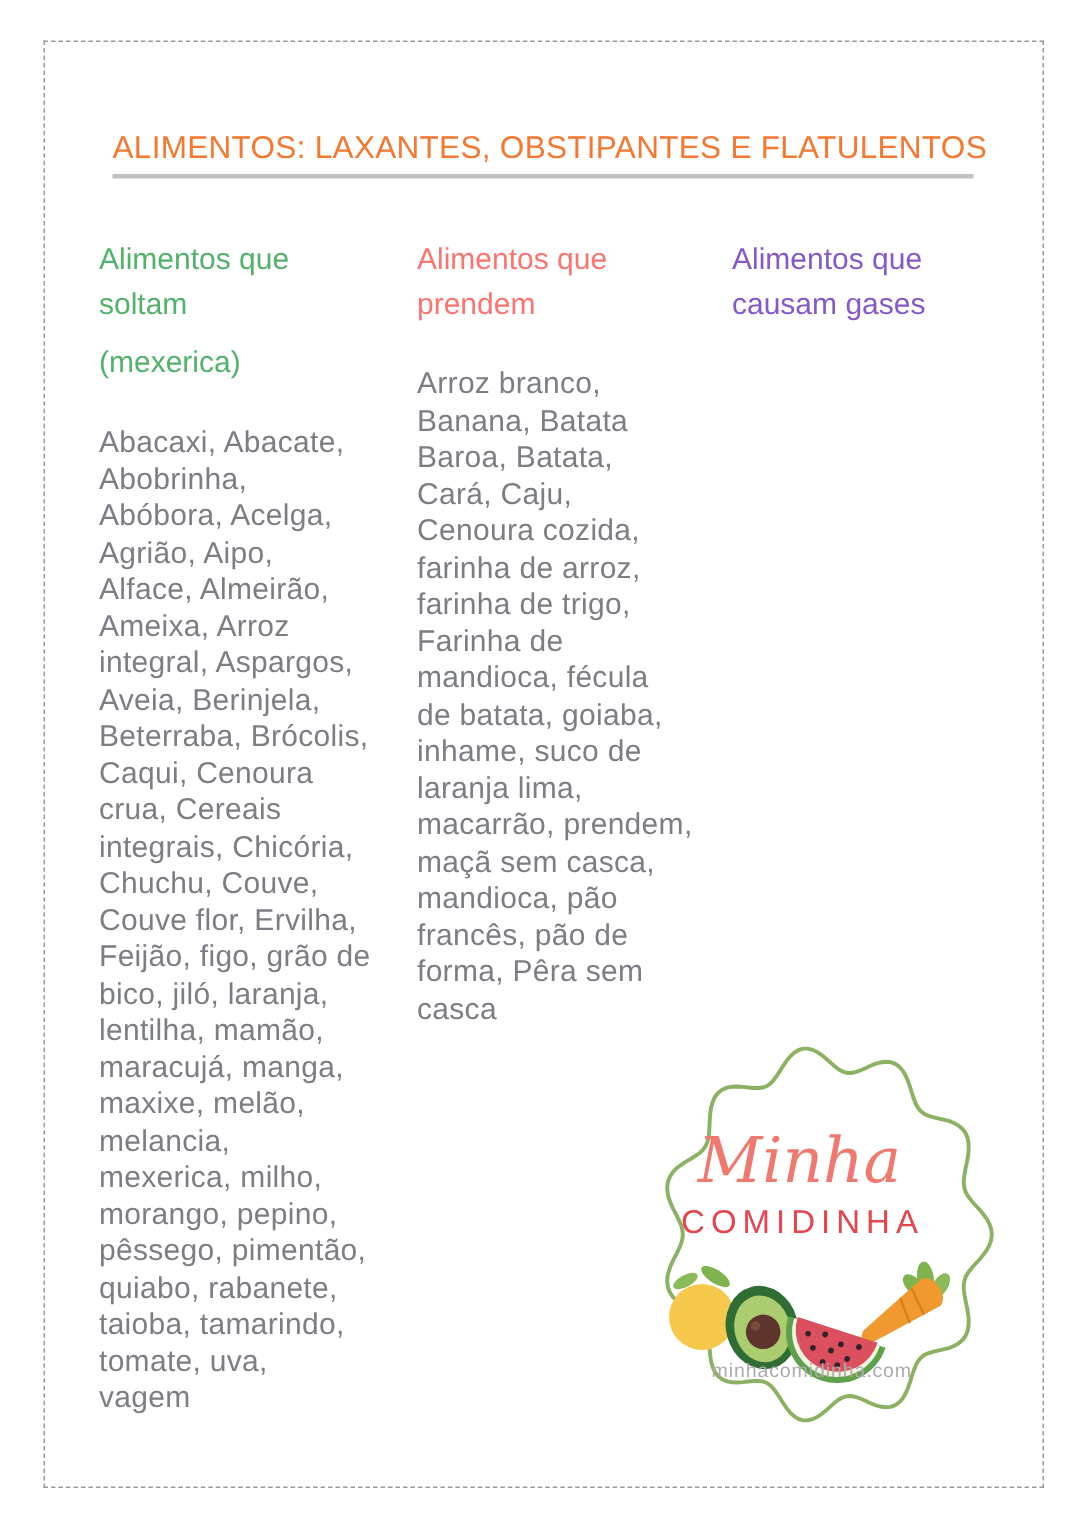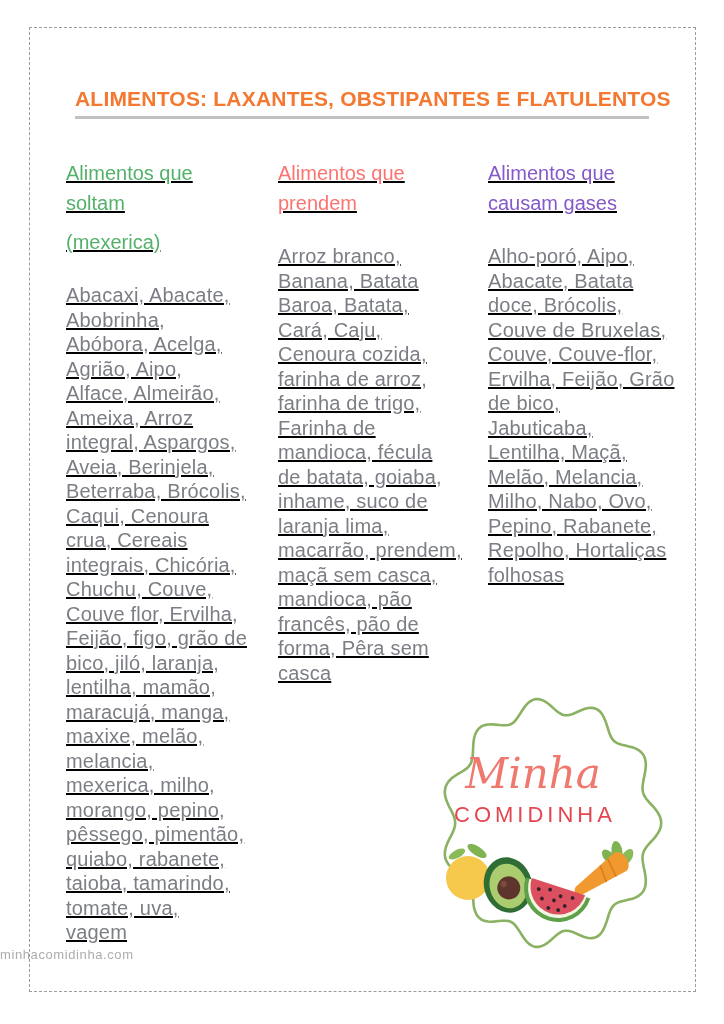--- a/index.html
+++ b/index.html
@@ -6,28 +6,28 @@
   body{
     width:724px;height:1024px;position:relative;background:#ffffff;
     font-family:"Liberation Sans", sans-serif;overflow:hidden;
   }
   .dashed-frame{
     position:absolute;left:29px;top:27px;width:665px;height:963px;
     border:1px dashed var(--border-gray);pointer-events:none;
   }
   .doc-title{
     position:absolute;left:75px;top:87px;width:600px;
-    font-size:21px;font-weight:bold;letter-spacing:0.2px;
+    font-size:21px;font-weight:normal;letter-spacing:0.2px;
     color:var(--title-orange);white-space:nowrap;
   }
   .title-rule{
     position:absolute;left:75px;top:116px;width:574px;height:3px;
     background:var(--rule-gray);
   }
-  .col{position:absolute;top:158px;width:208px;text-decoration:underline;}
+  .col{position:absolute;top:158px;width:208px;}
   .col1{left:66px}
   .col2{left:278px}
   .col3{left:488px}
   .col-heading{
     font-size:20px;line-height:30px;white-space:pre-line;color:var(--accent);
   }
   .col-subtitle{
     margin-top:9px;font-size:20px;line-height:30px;color:var(--accent);
   }
   .col-list{
@@ -35,21 +35,21 @@
     color:var(--body-gray);white-space:pre-line;
   }
   .logo{position:absolute;left:420px;top:688px;width:266px;height:268px;}
   .logo-script{
     font-family:"DejaVu Serif", serif;font-style:italic;font-size:42px;
   }
   .logo-brand{
     font-family:"Liberation Sans", sans-serif;font-size:22px;letter-spacing:4px;
   }
   .watermark{
-    position:absolute;left:0;top:947px;width:608px;text-align:left;
+    position:absolute;left:0;top:906px;width:608px;text-align:right;
     font-size:13px;letter-spacing:0.6px;color:var(--watermark-gray);
   }
 </style>
 </head>
 <body>
 
 <div class="dashed-frame"></div>
 
 <div class="doc-title">ALIMENTOS: LAXANTES, OBSTIPANTES E FLATULENTOS</div>
 <div class="title-rule"></div>
@@ -106,34 +106,20 @@
 maçã sem casca,
 mandioca, pão
 francês, pão de
 forma, Pêra sem
 casca</div>
 </div>
 
 <div class="col col3" style="--accent: #8659c9;">
   <div class="col-heading">Alimentos que
 causam gases</div>
-  <div class="col-list">Alho-poró, Aipo,
-Abacate, Batata
-doce, Brócolis,
-Couve de Bruxelas,
-Couve, Couve-flor,
-Ervilha, Feijão, Grão
-de bico,
-Jabuticaba,
-Lentilha, Maçã,
-Melão, Melancia,
-Milho, Nabo, Ovo,
-Pepino, Rabanete,
-Repolho, Hortaliças
-folhosas</div>
 </div>
 
 <svg class="logo" viewBox="0 0 266 268" aria-hidden="true">
 
   <path id="scallop" fill="none" stroke="#8ab262" stroke-width="2.6" d="M241.2 135.0L240.8 138.6L239.6 142.1L237.8 145.4L235.5 148.6L233.0 151.7L230.3 154.5L227.8 157.3L225.7 160.0L224.0 162.8L223.0 165.7L222.5 168.8L222.6 172.1L223.1 175.7L223.8 179.6L224.7 183.6L225.4 187.7L225.8 191.8L225.7 195.8L225.0 199.4L223.7 202.7L221.6 205.4L219.0 207.6L215.9 209.4L212.5 210.7L208.8 211.6L205.3 212.4L201.8 213.2L198.7 214.2L196.0 215.5L193.8 217.3L191.9 219.6L190.4 222.4L189.1 225.8L187.9 229.5L186.7 233.4L185.3 237.3L183.7 241.0L181.8 244.3L179.5 246.9L176.8 248.8L173.7 249.9L170.5 250.2L167.0 249.7L163.5 248.7L160.0 247.3L156.6 245.7L153.4 244.3L150.3 243.2L147.4 242.7L144.6 242.8L142.0 243.5L139.3 245.0L136.6 247.0L133.9 249.4L131.0 252.0L128.0 254.5L124.9 256.6L121.7 258.1L118.5 258.9L115.3 258.9L112.3 257.9L109.4 256.1L106.7 253.6L104.3 250.6L102.0 247.3L99.9 243.9L97.8 240.7L95.7 237.9L93.6 235.6L91.2 234.0L88.6 233.0L85.6 232.7L82.4 232.7L79.0 233.0L75.3 233.4L71.6 233.7L68.0 233.5L64.6 232.9L61.5 231.6L58.9 229.6L56.7 226.9L55.2 223.6L54.1 219.9L53.5 215.8L53.2 211.6L53.0 207.5L52.8 203.5L52.4 199.9L51.6 196.7L50.4 193.9L48.6 191.4L46.4 189.3L43.6 187.4L40.6 185.5L37.3 183.6L34.1 181.5L31.1 179.2L28.5 176.5L26.6 173.5L25.3 170.3L24.8 166.7L25.0 163.0L25.9 159.2L27.3 155.4L29.0 151.7L30.9 148.1L32.6 144.6L34.0 141.3L34.9 138.1L35.2 135.0L34.9 131.9L34.0 128.7L32.6 125.4L30.9 121.9L29.0 118.3L27.3 114.6L25.9 110.8L25.0 107.0L24.8 103.3L25.3 99.7L26.6 96.5L28.5 93.5L31.1 90.8L34.1 88.5L37.3 86.4L40.6 84.5L43.6 82.6L46.4 80.7L48.6 78.6L50.4 76.1L51.6 73.3L52.4 70.1L52.8 66.5L53.0 62.5L53.2 58.4L53.5 54.2L54.1 50.1L55.2 46.4L56.7 43.1L58.9 40.4L61.5 38.4L64.6 37.1L68.0 36.5L71.6 36.3L75.3 36.6L79.0 37.0L82.4 37.3L85.6 37.3L88.6 37.0L91.2 36.0L93.6 34.4L95.7 32.1L97.8 29.3L99.9 26.1L102.0 22.7L104.3 19.4L106.7 16.4L109.4 13.9L112.3 12.1L115.3 11.1L118.5 11.1L121.7 11.9L124.9 13.4L128.0 15.5L131.0 18.0L133.9 20.6L136.6 23.0L139.3 25.0L142.0 26.5L144.6 27.2L147.4 27.3L150.3 26.8L153.4 25.7L156.6 24.3L160.0 22.7L163.5 21.3L167.0 20.3L170.5 19.8L173.7 20.1L176.8 21.2L179.5 23.1L181.8 25.7L183.7 29.0L185.3 32.7L186.7 36.6L187.9 40.5L189.1 44.2L190.4 47.6L191.9 50.4L193.8 52.7L196.0 54.5L198.7 55.8L201.8 56.8L205.3 57.6L208.8 58.4L212.5 59.3L215.9 60.6L219.0 62.4L221.6 64.6L223.7 67.3L225.0 70.6L225.7 74.2L225.8 78.2L225.4 82.3L224.7 86.4L223.8 90.4L223.1 94.3L222.6 97.9L222.5 101.2L223.0 104.3L224.0 107.2L225.7 110.0L227.8 112.7L230.3 115.5L233.0 118.3L235.5 121.4L237.8 124.6L239.6 127.9L240.8 131.4L241.2 135.0Z"></path>
 
   <text class="logo-script" x="113" y="100" text-anchor="middle" fill="#f0796f">Minha</text>
   <text class="logo-brand" x="115" y="134" text-anchor="middle" fill="#e4454e">COMIDINHA</text>
 
   <g>

